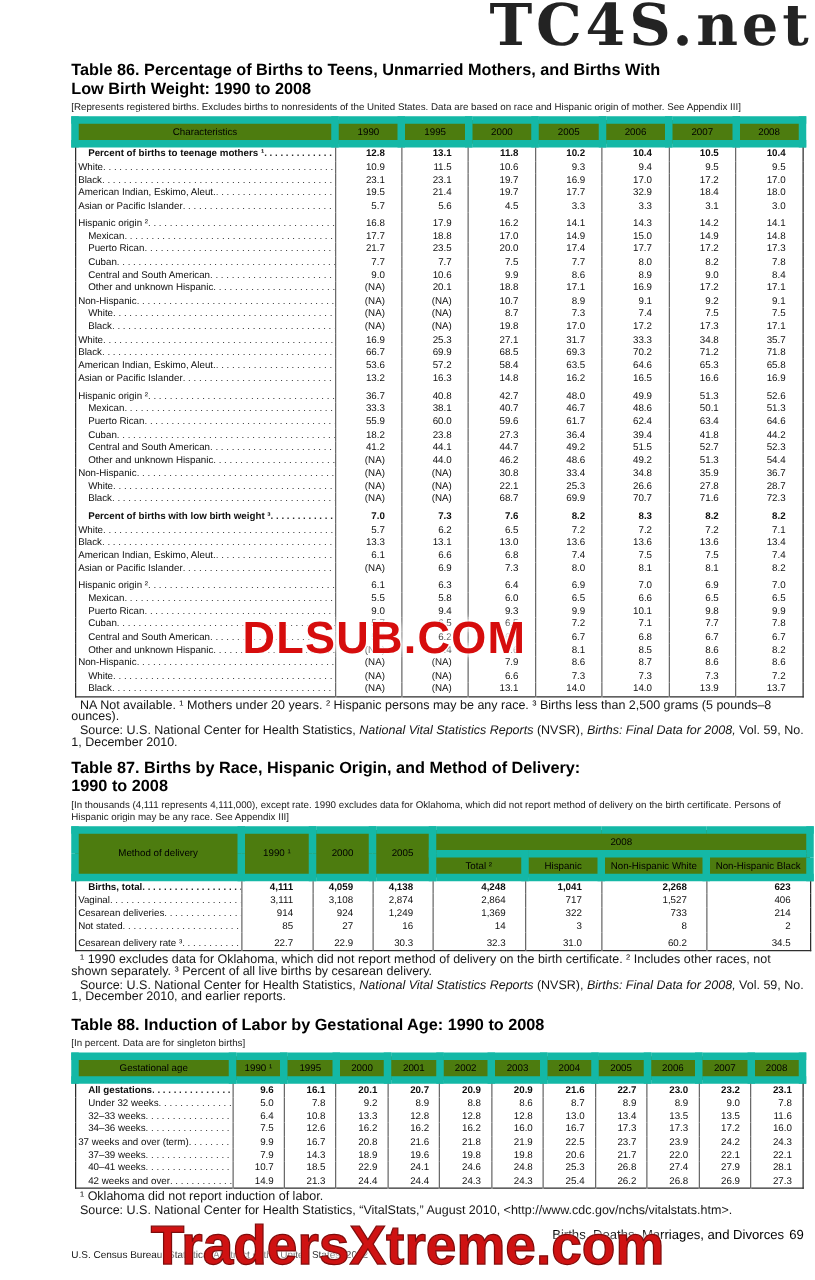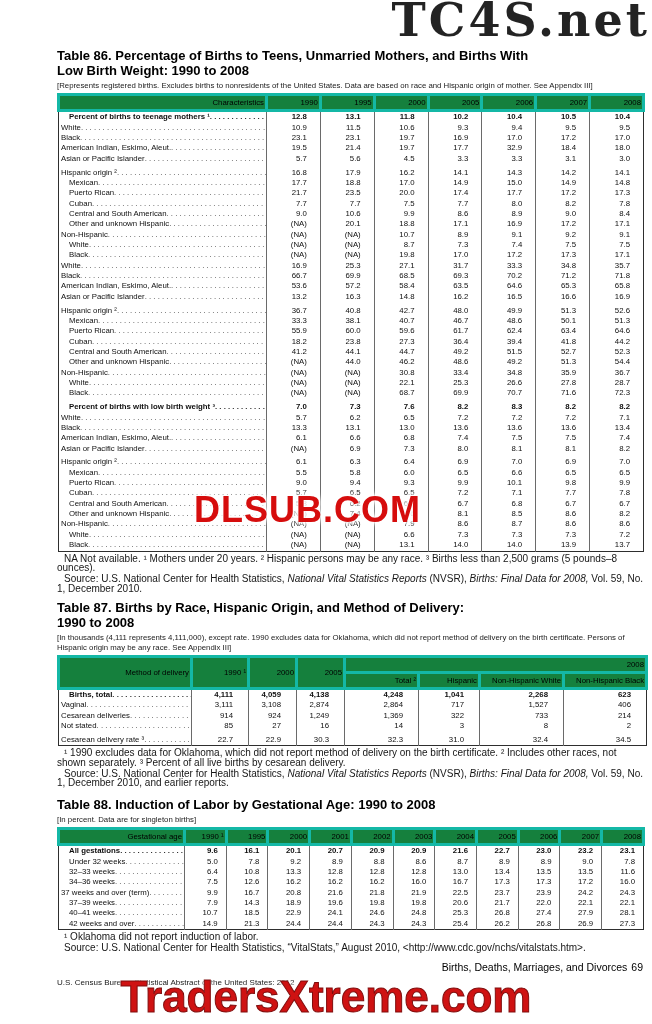--- a/index.html
+++ b/index.html
@@ -4,22 +4,22 @@
 <style>
   html,body{margin:0;padding:0}
   body{
     width:652px;height:1024px;position:relative;overflow:hidden;background:#fff;
     font-family:"Liberation Sans","DejaVu Sans",sans-serif;color:#141414;
   }
   .page{position:absolute;inset:0;padding:48px 7px 0 57px}
   .sec-title{font-size:13px;line-height:15px;font-weight:bold;color:#000;margin:0}
   .sec-note{font-size:7.8px;line-height:9.4px;margin:3px 0 0 0;color:#1a1a1a}
   table{border-collapse:collapse;table-layout:fixed;width:588px;margin-top:3px;border:1px solid #2e2e2e}
-  th{font-size:7.8px;font-weight:normal;text-align:right;vertical-align:middle;
-     border:3px solid #14b8a6;padding:2px 1px;line-height:9px;color:#000;background:#15803d}
+  th{font-size:7.8px;font-weight:normal;text-align:center;vertical-align:middle;
+     border:6px solid #14b8a6;padding:2px 1px;line-height:9px;color:#000;background:#4d7c0f}
   td{font-size:7.8px;line-height:10.35px;padding:0;vertical-align:bottom;color:#0f0f0f}
   td.val{text-align:right;border-left:1px solid #6a6a6a}
   tr.b td{font-weight:bold}
   tr.g td{padding-top:3.5px}
   td.stub{overflow:hidden}
   .sw{display:flex;align-items:center;overflow:hidden}
   .ind0 .sw{padding-left:2px}
   .ind1 .sw{padding-left:10px}
   .lbl{white-space:nowrap}
   .dots{flex:1 1 auto;overflow:hidden;white-space:nowrap;color:#2a2a2a}
@@ -796,21 +796,21 @@
               <span class="sw">
                 <span class="lbl">Cesarean delivery rate ³</span>
                 <span class="dots"></span>
               </span>
             </td>
             <td class="val">22.7</td>
             <td class="val">22.9</td>
             <td class="val">30.3</td>
             <td class="val">32.3</td>
             <td class="val">31.0</td>
-            <td class="val">32.4</td>
+            <td class="val">60.2</td>
             <td class="val">34.5</td>
           </tr>
         </tbody>
     </table>
     <p class="fnote">¹ 1990 excludes data for Oklahoma, which did not report method of delivery on the birth certificate. ² Includes other races, not shown separately. ³ Percent of all live births by cesarean delivery.</p>
     <p class="fnote"><span>Source: U.S. National Center for Health Statistics, </span><i>National Vital Statistics Reports</i><span> (NVSR), </span><i>Births: Final Data for 2008,</i><span> Vol. 59, No. 1, December 2010, and earlier reports.</span></p>
   </section>
 
   <section id="s88">
     <h2 class="sec-title">Table 88. Induction of Labor by Gestational Age: 1990 to 2008</h2>

